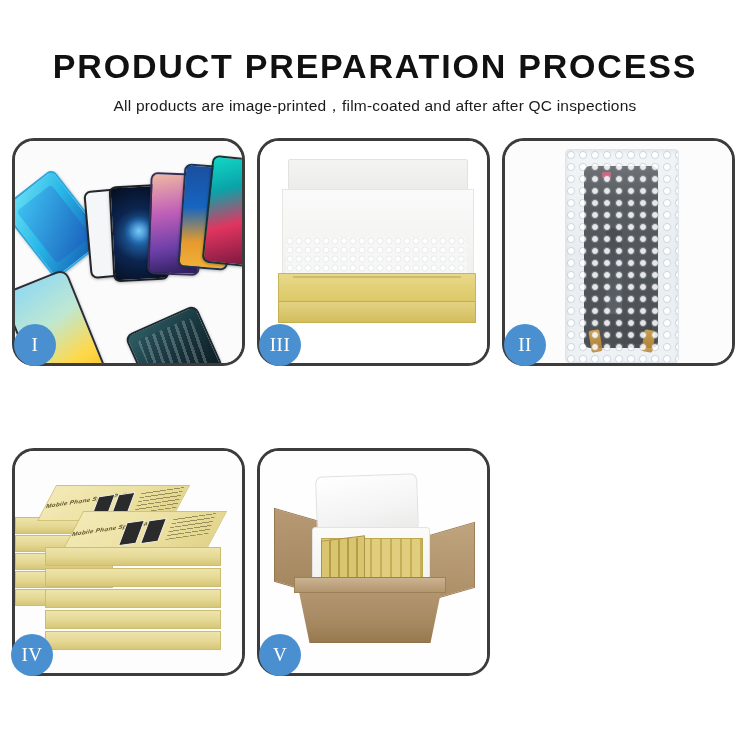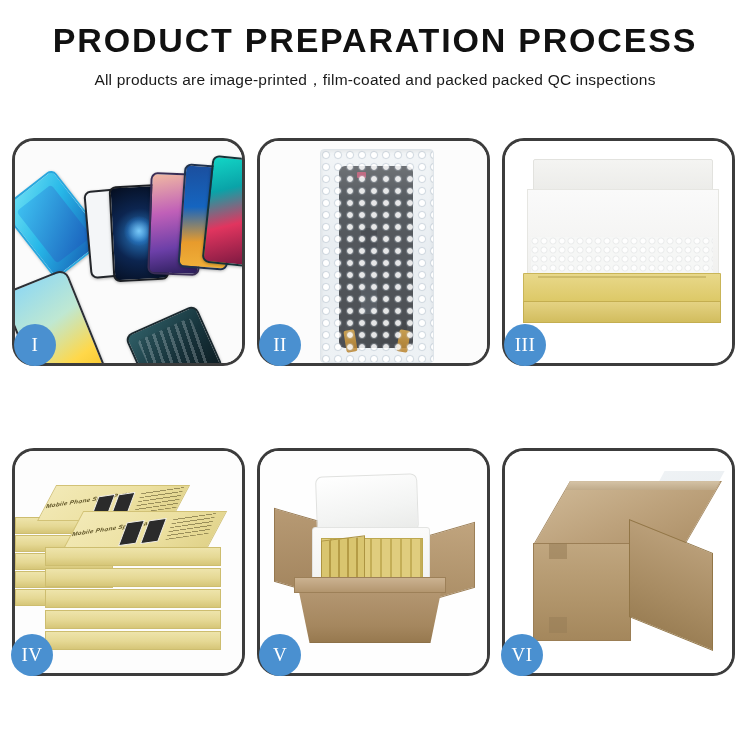--- a/index.html
+++ b/index.html
@@ -12,21 +12,21 @@
     width: 750px;
     height: 750px;
     font-family: "Liberation Sans", sans-serif;
     overflow: hidden;
     position: relative;
   }
 
   
   .header {
     width: 750px;
-    padding-top: 20px;
+    padding-top: 46px;
     text-align: center;
   }
   .page-title {
     font-family: "Liberation Sans", sans-serif;
     font-size: 34px;
     font-weight: 700;
     letter-spacing: 1.8px;
     color: #111111;
     line-height: 40px;
     margin: 0;
@@ -429,67 +429,67 @@
     background: linear-gradient(150deg,rgba(236,240,243,.85),rgba(214,222,228,.5));
     transform: skewX(-28deg);
     z-index: 1;
   }
 </style>
 </head>
 <body>
 
 <div class="header">
   <div class="page-title">PRODUCT PREPARATION PROCESS</div>
-  <div class="page-subtitle">All products are image-printed，film-coated and packed packed QC inspections</div>
+  <div class="page-subtitle">All products are image-printed，film-coated and after after QC inspections</div>
 </div>
 
 <div class="grid">
 
   <div class="panel">
     <div class="panel-inner p1">
       <div class="p1-fan">
         <div class="phone ph-blue"></div>
         <div class="phone ph-glass"></div>
         <div class="phone ph-jelly"></div>
         <div class="phone ph-purple"></div>
         <div class="phone ph-dark"></div>
         <div class="phone ph-teal"></div>
         <div class="phone ph-bigfront"></div>
         <div class="phone ph-open"></div>
 
       </div>
     </div>
     <div class="badge">I</div>
-  </div>
-
-  <div class="panel">
-    <div class="panel-inner p2">
-      <div class="bubble-bag">
-        <div class="wrapped-screen"></div>
-        <div class="conn-pink"></div>
-        <div class="conn-gold-l"></div>
-        <div class="conn-gold-r"></div>
-        <div class="bubble-overlay"></div>
-      </div>
-    </div>
-    <div class="badge">II</div>
   </div>
 
   <div class="panel">
     <div class="panel-inner p3">
       <div class="box3-lid"></div>
       <div class="box3-back"></div>
       <div class="box3-foam"></div>
       <div class="box3-bubble"></div>
       <div class="box3-tray">
         <div class="box3-tray-inner"></div>
       </div>
       <div class="box3-frontwall"></div>
     </div>
     <div class="badge">III</div>
+  </div>
+
+  <div class="panel">
+    <div class="panel-inner p2">
+      <div class="bubble-bag">
+        <div class="wrapped-screen"></div>
+        <div class="conn-pink"></div>
+        <div class="conn-gold-l"></div>
+        <div class="conn-gold-r"></div>
+        <div class="bubble-overlay"></div>
+      </div>
+    </div>
+    <div class="badge">II</div>
   </div>
 
   <div class="panel">
     <div class="panel-inner p4">
       <div class="stack">
 
         <div class="sbox" style="left:0px;top:66px;width:96px;height:15px;"></div>
         <div class="sbox" style="left:0px;top:84px;width:96px;height:15px;"></div>
         <div class="sbox" style="left:0px;top:102px;width:96px;height:15px;"></div>
         <div class="sbox" style="left:0px;top:120px;width:96px;height:15px;"></div>
@@ -525,26 +525,14 @@
       <div class="c5-foambox">
         <div class="c5-contents"></div>
         <div class="c5-contents2"></div>
       </div>
       <div class="c5-rim"></div>
       <div class="c5-body"></div>
     </div>
     <div class="badge">V</div>
   </div>
 
-  <div class="panel">
-    <div class="panel-inner p6">
-      <div class="c6-wrap"></div>
-      <div class="c6-top"></div>
-      <div class="c6-tape"></div>
-      <div class="c6-front"></div>
-      <div class="c6-side"></div>
-      <div class="c6-tab-top"></div>
-      <div class="c6-tab-bot"></div>
-    </div>
-    <div class="badge">VI</div>
-  </div>
 
 </div>
 
 </body></html>

